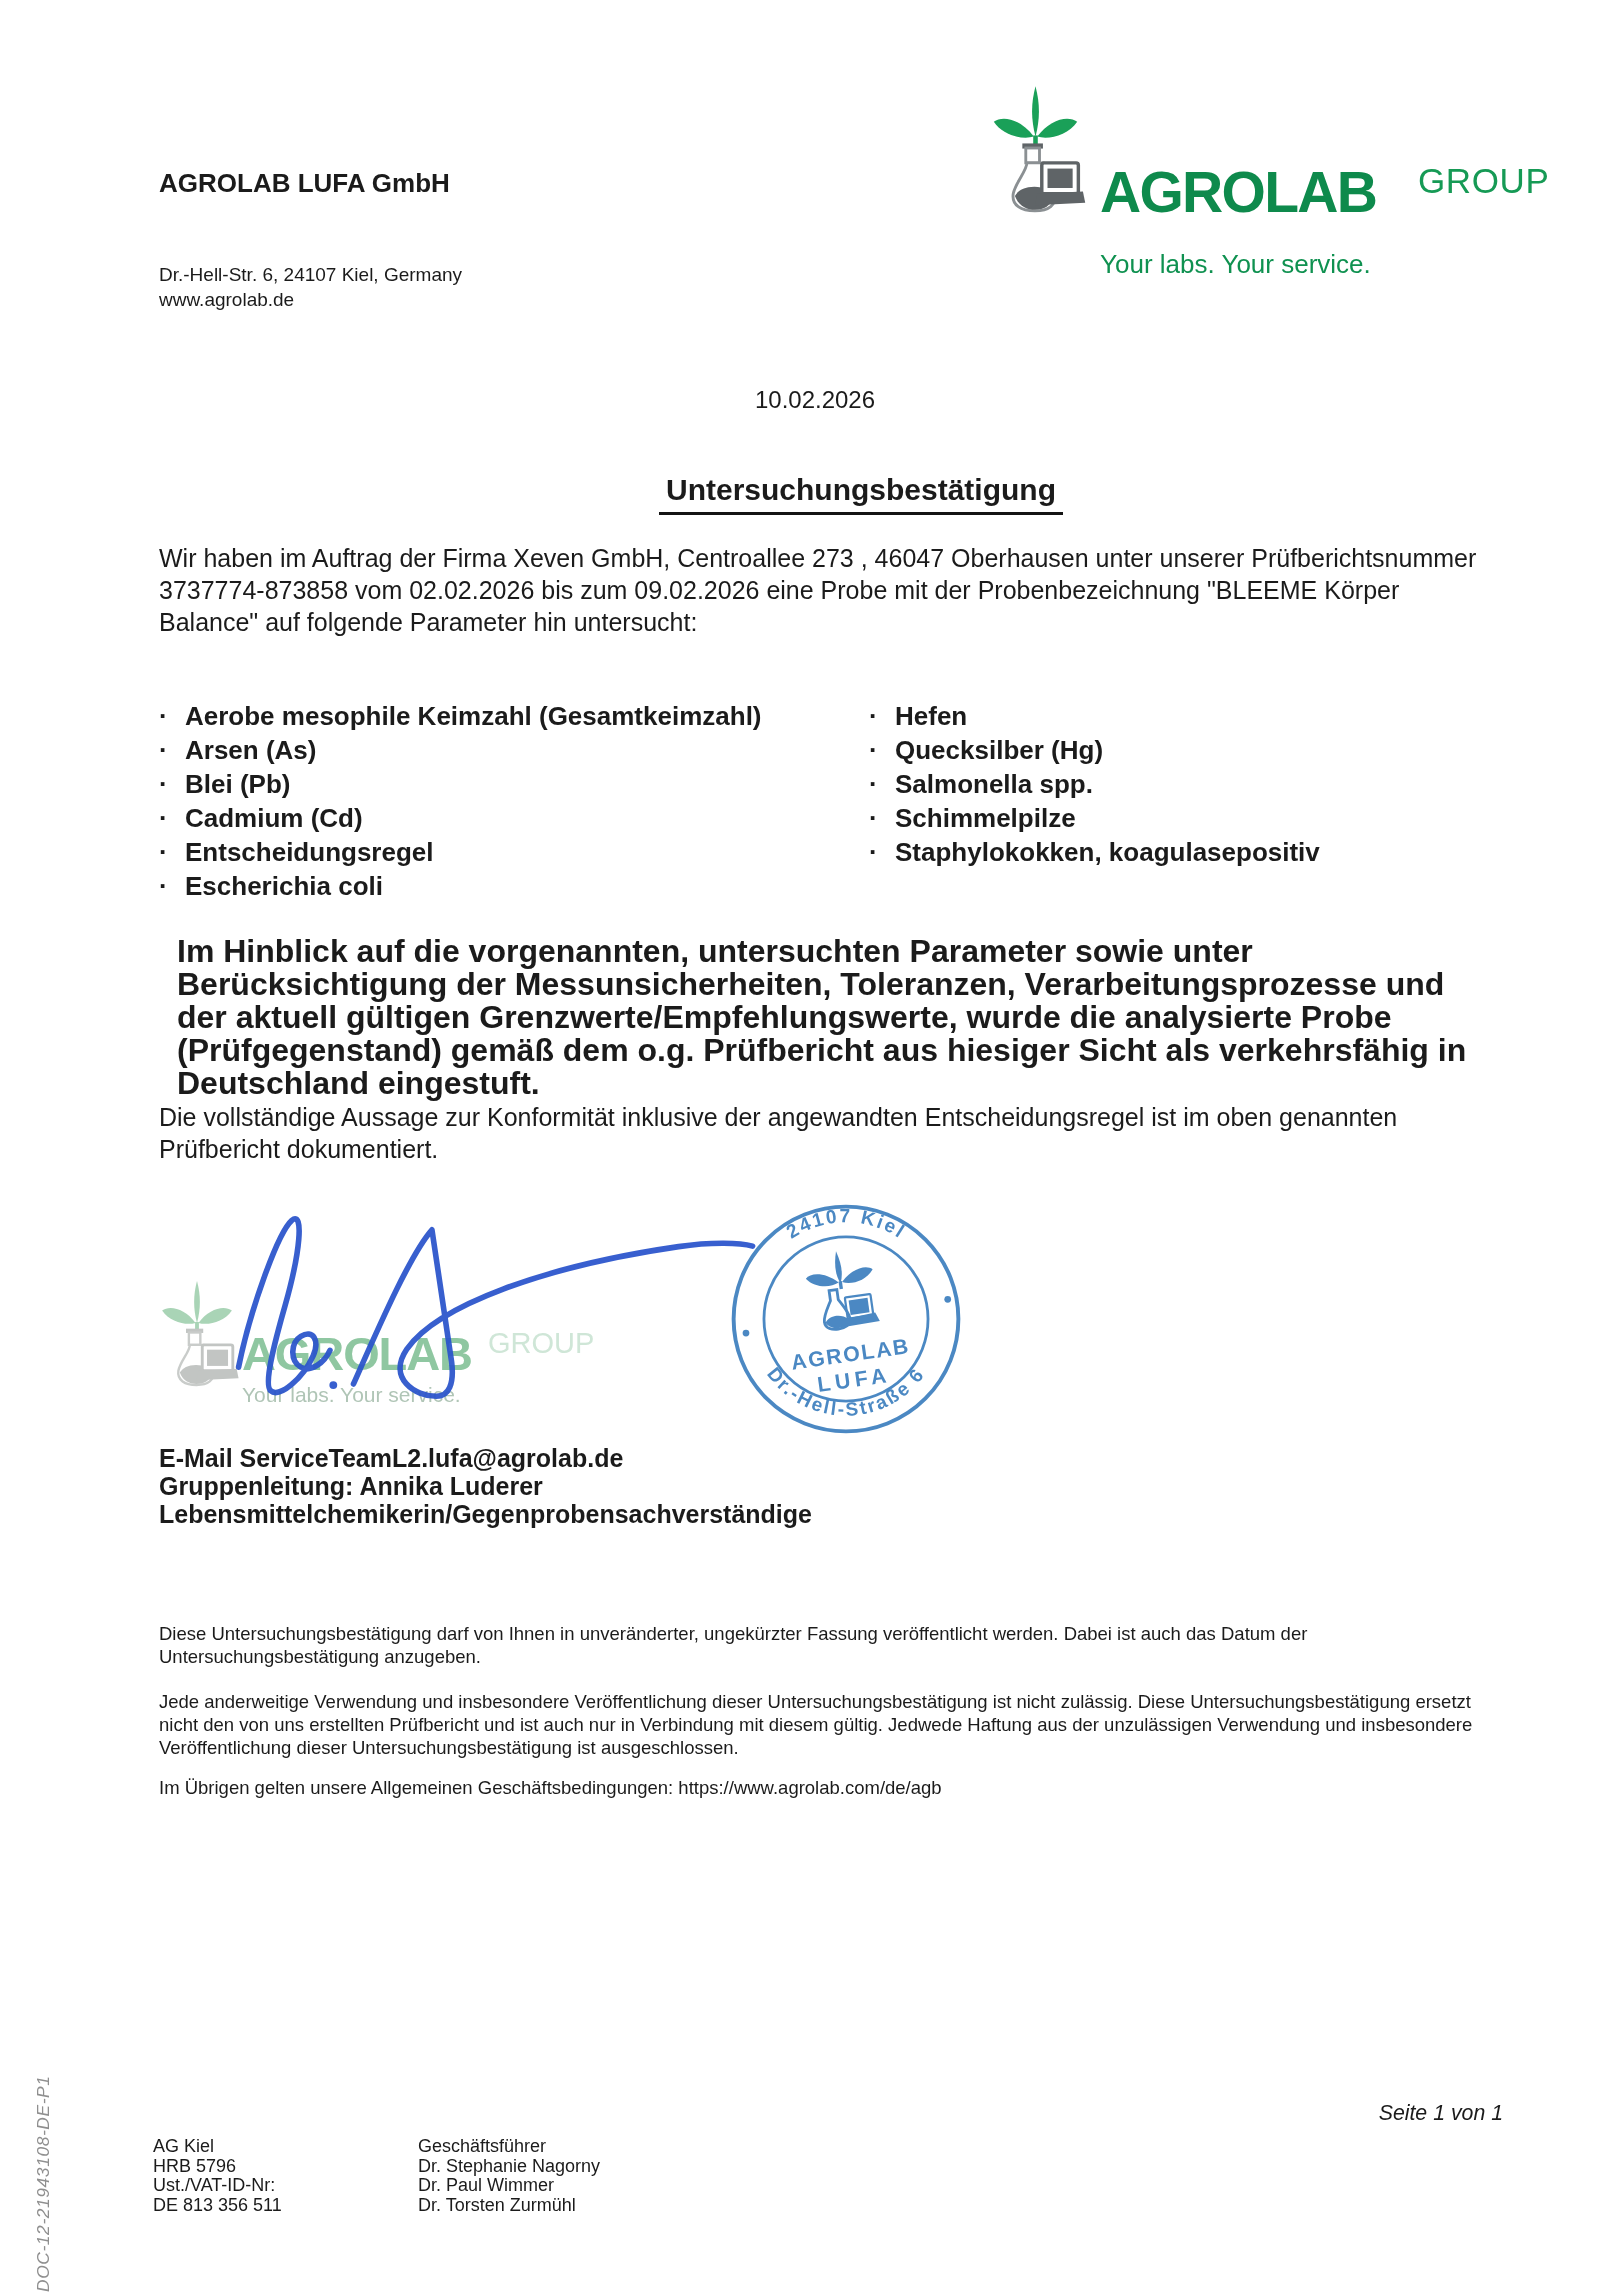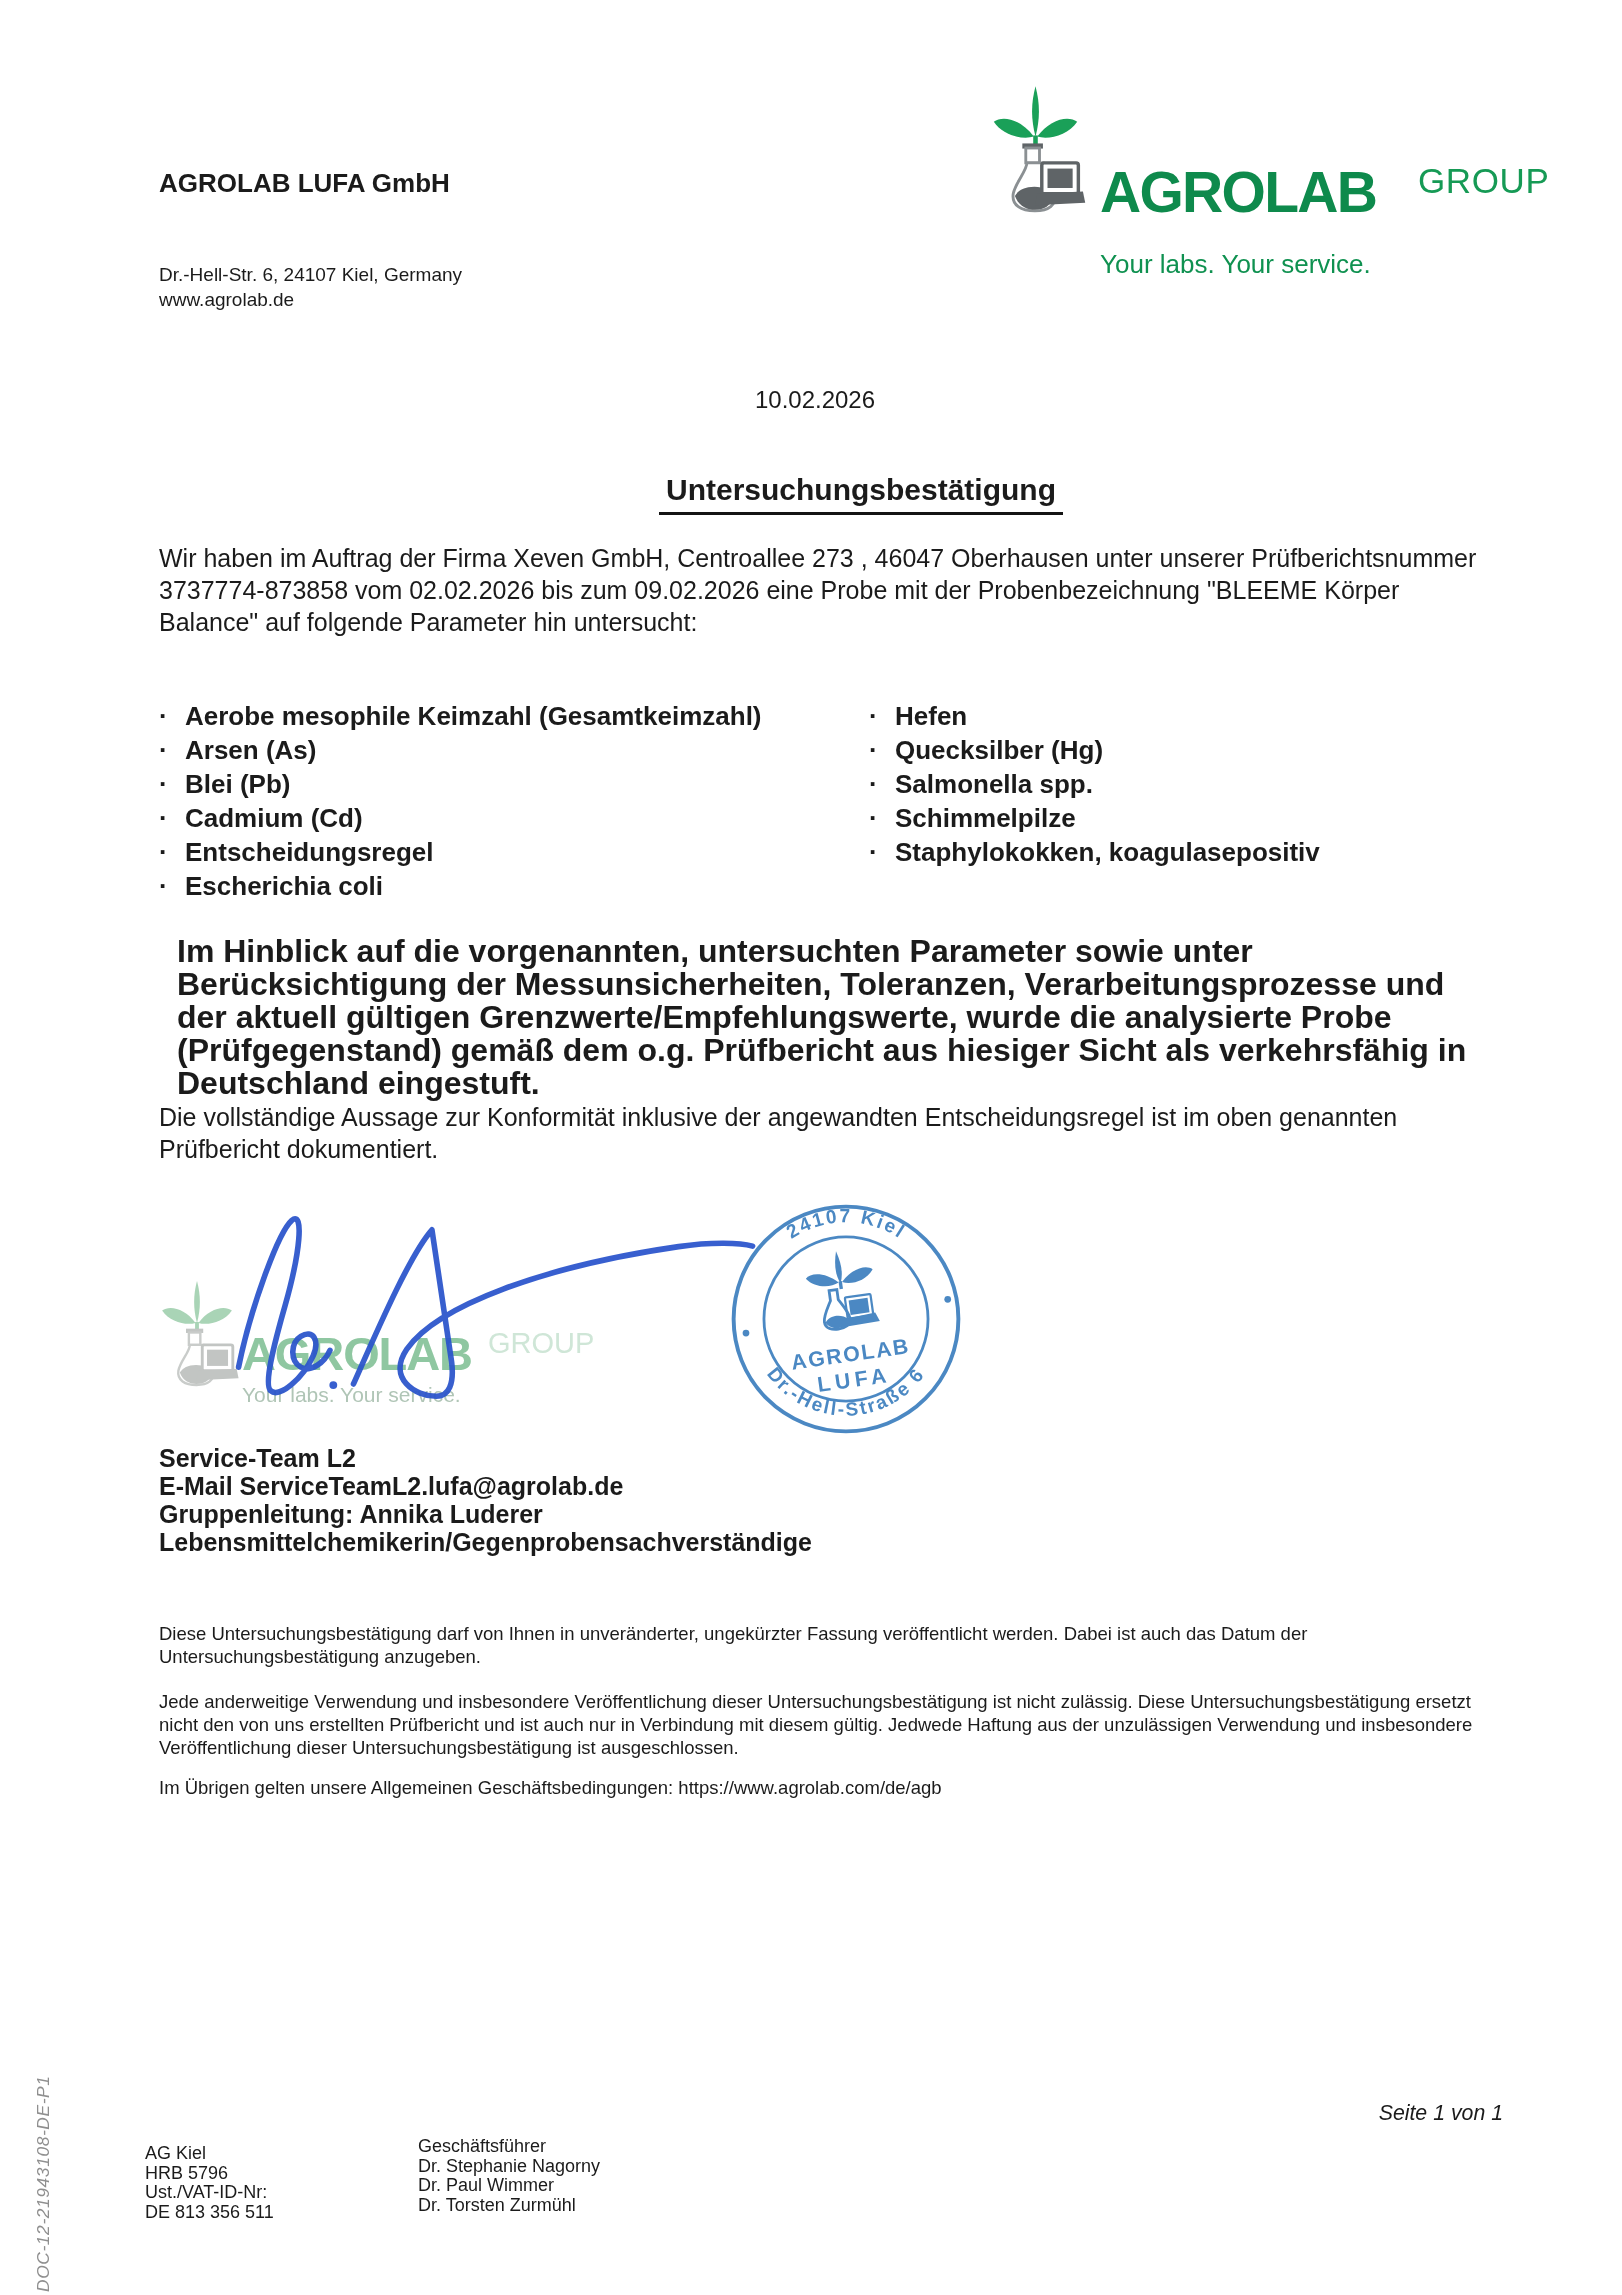--- a/index.html
+++ b/index.html
@@ -56,21 +56,21 @@
   .legal-1{top:1622px;}
   .legal-2{top:1690px;}
   .legal-3{top:1776px;}
 
   
   .doc-code{left:33px;top:2292px;transform:rotate(-90deg);transform-origin:0 0;font-size:17.4px;font-style:italic;color:#8f8f8f;letter-spacing:0.6px;white-space:nowrap;}
 
   .page-indicator{right:119px;top:2101px;font-size:21.3px;font-style:italic;}
 
   .footer-col{top:2137px;font-size:18px;line-height:19.7px;}
-  .footer-col1{left:145px;margin-top:7px;}
+  .footer-col1{left:153px;}
   .footer-col2{left:418px;}
 
   .stamp-blue{fill:#3e80bf;}
   .stamp-text{fill:#3e80bf;font-family:"Liberation Sans",sans-serif;}
 </style>
 </head>
 <body>
 
 <div class="abs company-name">AGROLAB LUFA GmbH</div>
 <div class="abs address">
@@ -207,21 +207,20 @@
       <rect x="4" y="-44" width="46" height="38" rx="2" fill="none" stroke="#3e80bf" stroke-width="4"></rect>
       <rect class="stamp-blue" x="10" y="-38" width="34" height="26"></rect>
       <path class="stamp-blue" d="M-6,-6 L54,-10 L60,6 L-10,8 Z"></path>
     </g>
     <text class="stamp-text" x="0" y="70" font-size="38" font-weight="bold" letter-spacing="3" text-anchor="middle">AGROLAB</text>
     <text class="stamp-text" x="0" y="116" font-size="38" font-weight="bold" letter-spacing="8" text-anchor="middle">LUFA</text>
   </g>
 </svg>
 
 <div class="abs team-block">
-  <div>Service-Team L2</div>
   <div>E-Mail ServiceTeamL2.lufa@agrolab.de</div>
   <div>Gruppenleitung: Annika Luderer</div>
   <div>Lebensmittelchemikerin/Gegenprobensachverständige</div>
 </div>
 
 <div class="abs legal legal-1">Diese Untersuchungsbestätigung darf von Ihnen in unveränderter, ungekürzter Fassung veröffentlicht werden. Dabei ist auch das Datum der Untersuchungsbestätigung anzugeben.</div>
 <div class="abs legal legal-2">Jede anderweitige Verwendung und insbesondere Veröffentlichung dieser Untersuchungsbestätigung ist nicht zulässig. Diese Untersuchungsbestätigung ersetzt nicht den von uns erstellten Prüfbericht und ist auch nur in Verbindung mit diesem gültig. Jedwede Haftung aus der unzulässigen Verwendung und insbesondere Veröffentlichung dieser Untersuchungsbestätigung ist ausgeschlossen.</div>
 <div class="abs legal legal-3">Im Übrigen gelten unsere Allgemeinen Geschäftsbedingungen: https://www.agrolab.com/de/agb</div>
 
 <div class="abs doc-code">DOC-12-21943108-DE-P1</div>

